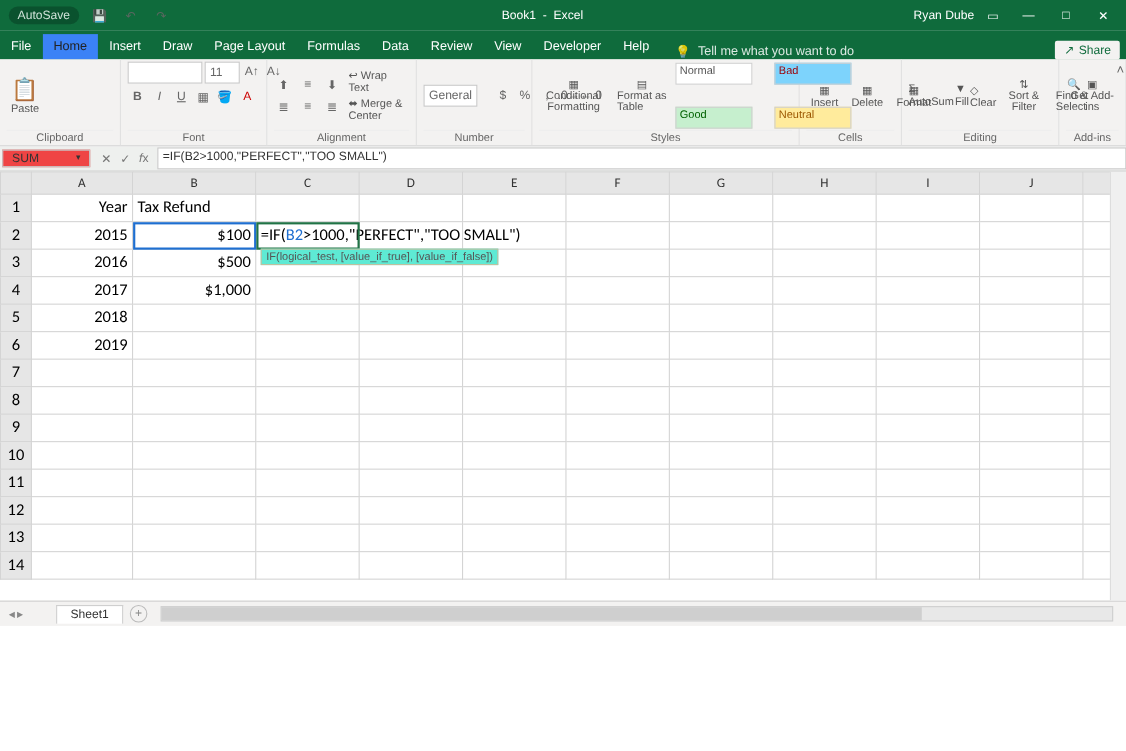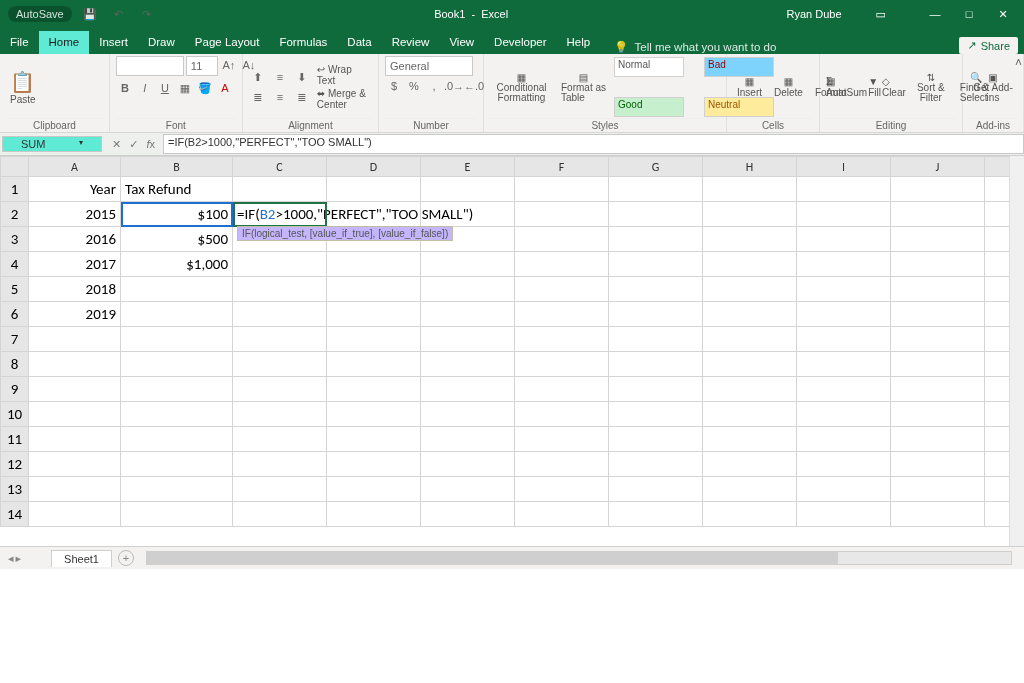--- a/index.html
+++ b/index.html
@@ -1,52 +1,52 @@
 <!DOCTYPE html>
 <html><head>
 <meta charset="utf-8">
 <style>
   html,body{margin:0;padding:0;font-family:"Segoe UI",Arial,sans-serif;font-size:12px;color:#333;background:#fff;width:1024px;height:683px;overflow:hidden}
   .titlebar{background:#0f6b3c;color:#fff;height:28px;display:flex;align-items:center;font-size:11px}
   .titlebar .autosave{background:#094d2b;border-radius:10px;padding:2px 8px;margin-left:8px;opacity:.8}
   .titlebar .qat{display:flex;gap:10px;margin-left:10px;opacity:.85}
   .titlebar .center{flex:1;text-align:center}
-  .titlebar .right{display:flex;align-items:center;gap:34px;padding-right:6px}
+  .titlebar .right{display:flex;align-items:center;gap:12px;padding-right:6px}
   .wctrl{display:flex;gap:4px}
   .wctrl div{width:30px;height:20px;display:flex;align-items:center;justify-content:center}
   .tabs{background:#0f6b3c;color:#fff;display:flex;align-items:flex-end;height:26px;font-size:11.5px}
   .tab{padding:5px 10px 6px;cursor:pointer}
-  .tab.active{background:#5eead4;color:#222}
+  .tab.active{background:#3b82f6;color:#222}
   .tellme{flex:1;padding-left:14px;opacity:.85;display:flex;align-items:center;gap:6px}
   .sharebtn{margin-left:auto;margin-right:6px;background:#f3f2f1;color:#0f6b3c;border-radius:2px;padding:2px 8px;font-size:11px;display:flex;align-items:center;gap:4px}
   .ribbon{background:#f3f2f1;border-bottom:1px solid #d6d6d6;height:78px;display:flex;font-size:11px;color:#555}
   .group{border-right:1px solid #e1e1e1;display:flex;flex-direction:column;justify-content:space-between;padding:2px 6px 0}
   .group .body{flex:1;display:flex;align-items:center;gap:4px}
   .group .label{text-align:center;font-size:10px;color:#666;padding:1px 0;border-top:1px solid #eee}
   .btncol{display:flex;flex-direction:column;align-items:center;gap:0;font-size:10px;color:#555;padding:2px 4px}
   .smallgrid{display:grid;grid-template-columns:repeat(3,20px);grid-auto-rows:18px;gap:2px}
   .ico{width:18px;height:18px;display:inline-flex;align-items:center;justify-content:center;color:#666;border-radius:2px}
   .dd{display:inline-flex;align-items:center;border:1px solid #c8c8c8;background:#fff;height:18px;padding:0 4px;font-size:11px;color:#666}
   .stylesbox{display:grid;grid-template-columns:70px 70px;grid-auto-rows:20px;gap:20px}
   .stylecell{border:1px solid #d0d0d0;background:#fff;font-size:10px;padding:1px 3px;color:#555}
   .fbar{height:22px;background:#eef0ee;border-bottom:1px solid #cfcfcf;display:flex;align-items:center;font-size:11px}
-  .namebox{width:62px;border:1px solid #c8c8c8;background:#5eead4;margin:0 2px;padding:1px 18px;display:flex;justify-content:space-between;align-items:flex-start}
+  .namebox{width:62px;border:1px solid #c8c8c8;background:#ef4444;margin:0 2px;padding:1px 8px;display:flex;justify-content:space-between;align-items:flex-start}
   .fx-controls{display:flex;gap:8px;padding:0 8px;color:#777}
   .fxinput{flex:1;padding:1px 4px;background:#fff;border:1px solid #c8c8c8;height:16px}
   .sheetwrap{position:relative;height:390px;overflow:hidden}
   table.grid{border-collapse:collapse;table-layout:fixed;width:1024px}
   table.grid th,table.grid td{border:1px solid #d4d4d4;height:25px;box-sizing:border-box;padding:0 4px;font-size:15px;font-family:Calibri,Arial,sans-serif;color:#000}
   table.grid thead th{background:#e6e6e6;font-weight:normal;font-size:12px;color:#333;height:20px;text-align:center}
   .rowhdr{background:#e6e6e6;text-align:center;font-size:12px;color:#333;width:28px}
   th.colsel{background:#d4d4d4}
   td.r{text-align:right}
   td.editing{background:#fff;outline:2px solid #217346;outline-offset:-2px;color:#000}
   td.ref{outline:2px solid #1f6fd0;outline-offset:-2px}
   .ref-txt{color:#1f6fd0}
-  .tooltip{position:absolute;left:237px;top:70px;background:#c4b5fd;border:1px solid #c0c0a0;font-size:10px;padding:1px 4px;color:#555;white-space:nowrap}
+  .tooltip{position:absolute;left:237px;top:70px;background:#5eead4;border:1px solid #c0c0a0;font-size:10px;padding:1px 4px;color:#555;white-space:nowrap}
   .sheettabs{height:22px;background:#f3f2f1;border-top:1px solid #cfcfcf;display:flex;align-items:center;font-size:11px}
   .sheettab{background:#fff;border:1px solid #cfcfcf;border-bottom:none;padding:2px 12px;margin-left:30px}
   .hscroll{flex:1;margin:0 12px;height:12px;background:#e8e8e8;border:1px solid #cfcfcf;position:relative}
   .hscroll .thumb{position:absolute;left:0;top:0;height:100%;width:80%;background:#cfcfcf}
   .vscroll{position:absolute;right:0;top:0;width:14px;height:100%;background:#f0f0f0;border-left:1px solid #ddd}
   .collapse{position:absolute;right:2px;top:2px;font-size:12px;color:#666}
 </style>
 </head>
 <body>
 
@@ -145,21 +145,21 @@
       </div>
       <div style="display:flex;flex-direction:column;gap:2px;font-size:10px">
         <div><span>↩</span> <span>Wrap Text</span></div>
         <div><span>⬌</span> <span>Merge &amp; Center</span></div>
       </div>
     </div>
     <div class="label">Alignment</div>
   </div>
 
   <div class="group" style="width:92px">
-    <div class="body" style="flex-direction:column;gap:1px;align-items:flex-start">
+    <div class="body" style="gap:14px;align-items:center">
       <span class="dd" style="width:78px">General</span>
       <div style="display:flex;gap:2px">
         <span class="ico">$</span>
         <span class="ico">%</span>
         <span class="ico">,</span>
         <span class="ico">.0→</span>
         <span class="ico">←.0</span>
       </div>
     </div>
     <div class="label">Number</div>

